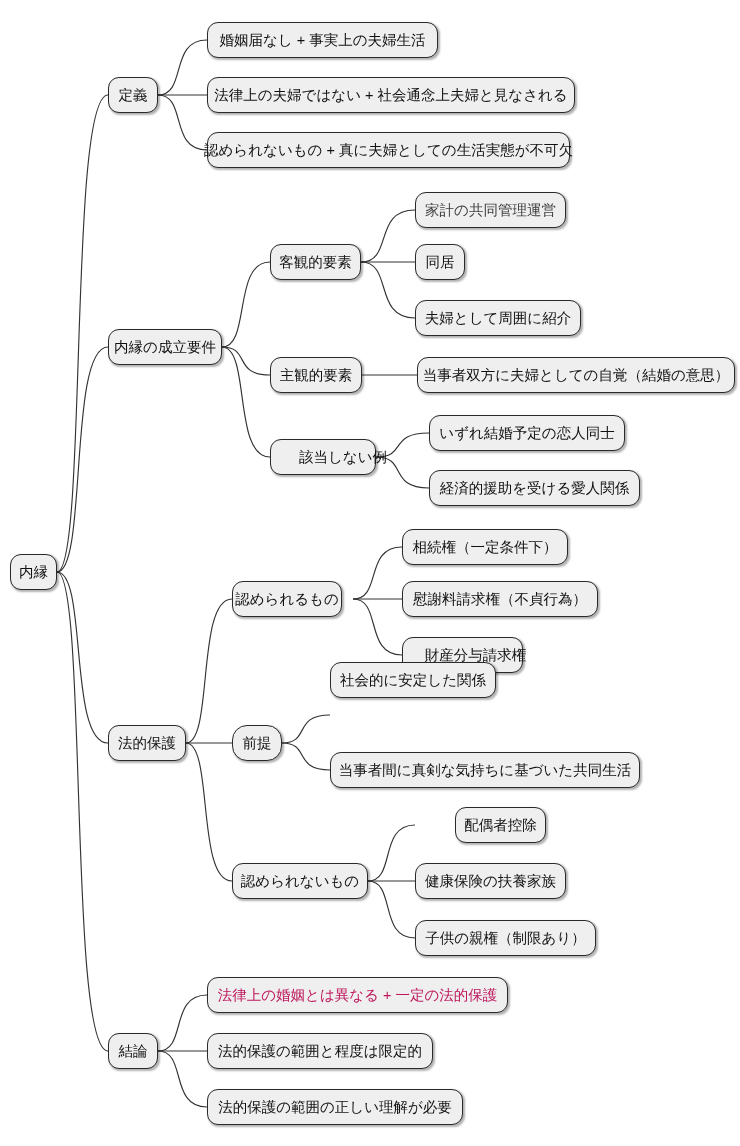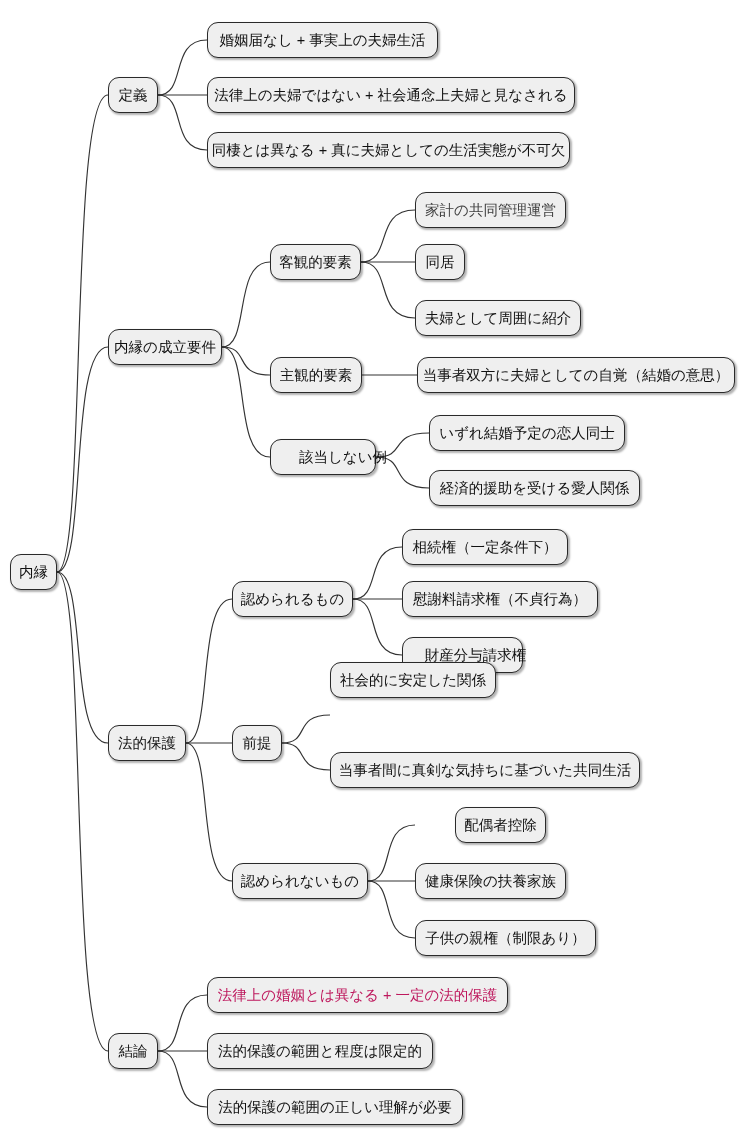--- a/index.html
+++ b/index.html
@@ -69,37 +69,37 @@
       <path d="M57,572 C87.6,572 68.22,1051 108,1051" stroke="#333333"></path>
       <path d="M158,1051 C187.4,1051 168.78,995 207,995" stroke="#333333"></path>
       <path d="M158,1051 L207,1051" stroke="#333333"></path>
       <path d="M158,1051 C187.4,1051 168.78,1107 207,1107" stroke="#333333"></path>
     </svg>
   <div id="nodes">
       <div class="node" style="left: 10px; top: 554px; width: 47px; background: rgb(239, 239, 239); border-color: rgb(42, 42, 42); color: rgb(17, 17, 17);">内縁</div>
       <div class="node" style="left: 108px; top: 77px; width: 50px; background: rgb(239, 239, 239); border-color: rgb(42, 42, 42); color: rgb(17, 17, 17);">定義</div>
       <div class="node" style="left: 207px; top: 22px; width: 231px; background: rgb(239, 239, 239); border-color: rgb(42, 42, 42); color: rgb(17, 17, 17);">婚姻届なし + 事実上の夫婦生活</div>
       <div class="node" style="left: 207px; top: 77px; width: 368px; background: rgb(239, 239, 239); border-color: rgb(42, 42, 42); color: rgb(17, 17, 17);">法律上の夫婦ではない + 社会通念上夫婦と見なされる</div>
-      <div class="node" style="left: 207px; top: 132px; width: 363px; background: rgb(239, 239, 239); border-color: rgb(42, 42, 42); color: rgb(17, 17, 17);">同棲とは異なる + 真に夫婦としての生活実態が不可欠</div>
+      <div class="node" style="left: 207px; top: 132px; width: 363px; background: rgb(239, 239, 239); border-color: rgb(42, 42, 42); color: rgb(17, 17, 17);">認められないもの + 真に夫婦としての生活実態が不可欠</div>
       <div class="node" style="left: 108px; top: 329px; width: 114px; background: rgb(239, 239, 239); border-color: rgb(42, 42, 42); color: rgb(17, 17, 17);">内縁の成立要件</div>
       <div class="node" style="left: 270px; top: 244px; width: 91px; background: rgb(239, 239, 239); border-color: rgb(42, 42, 42); color: rgb(17, 17, 17);">客観的要素</div>
       <div class="node" style="left: 415px; top: 192px; width: 151px; background: rgb(239, 239, 239); border-color: rgb(42, 42, 42); color: #404040;">家計の共同管理運営</div>
       <div class="node" style="left: 415px; top: 244px; width: 50px; background: rgb(239, 239, 239); border-color: rgb(42, 42, 42); color: rgb(17, 17, 17);">同居</div>
       <div class="node" style="left: 415px; top: 300px; width: 166px; background: rgb(239, 239, 239); border-color: rgb(42, 42, 42); color: rgb(17, 17, 17);">夫婦として周囲に紹介</div>
       <div class="node" style="left: 270px; top: 357px; width: 92px; background: rgb(239, 239, 239); border-color: rgb(42, 42, 42); color: rgb(17, 17, 17);">主観的要素</div>
       <div class="node" style="left: 417px; top: 357px; width: 318px; background: rgb(239, 239, 239); border-color: rgb(42, 42, 42); color: rgb(17, 17, 17);">当事者双方に夫婦としての自覚（結婚の意思）</div>
       <div class="node" style="left: 270px; top: 439px; width: 106px; background: rgb(239, 239, 239); border-color: rgb(42, 42, 42); color: rgb(17, 17, 17); padding-left: 40px;">該当しない例</div>
       <div class="node" style="left: 429px; top: 415px; width: 196px; background: rgb(239, 239, 239); border-color: rgb(42, 42, 42); color: rgb(17, 17, 17);">いずれ結婚予定の恋人同士</div>
       <div class="node" style="left: 429px; top: 470px; width: 211px; background: rgb(239, 239, 239); border-color: rgb(42, 42, 42); color: rgb(17, 17, 17);">経済的援助を受ける愛人関係</div>
       <div class="node" style="left: 108px; top: 725px; width: 78px; background: rgb(239, 239, 239); border-color: rgb(42, 42, 42); color: rgb(17, 17, 17);">法的保護</div>
-      <div class="node" style="left: 232px; top: 581px; width: 121px; background: rgb(239, 239, 239); border-color: rgb(42, 42, 42); color: rgb(17, 17, 17);">認められるもの</div>
+      <div class="node" style="left: 232px; top: 581px; width: 110px; background: rgb(239, 239, 239); border-color: rgb(42, 42, 42); color: rgb(17, 17, 17);">認められるもの</div>
       <div class="node" style="left: 402px; top: 529px; width: 166px; background: rgb(239, 239, 239); border-color: rgb(42, 42, 42); color: rgb(17, 17, 17);">相続権（一定条件下）</div>
       <div class="node" style="left: 402px; top: 581px; width: 196px; background: rgb(239, 239, 239); border-color: rgb(42, 42, 42); color: rgb(17, 17, 17);">慰謝料請求権（不貞行為）</div>
       <div class="node" style="left: 402px; top: 637px; width: 121px; background: rgb(239, 239, 239); border-color: rgb(42, 42, 42); color: rgb(17, 17, 17); padding-left: 26px;">財産分与請求権</div>
-      <div class="node" style="left: 232px; top: 725px; width: 50px; background: rgb(239, 239, 239); border-color: rgb(42, 42, 42); color: rgb(17, 17, 17);">前提</div>
+      <div class="node" style="left: 232px; top: 725px; width: 50px; background: rgb(239, 239, 239); border-color: rgb(42, 42, 42); color: rgb(17, 17, 17); border-radius: 15px;">前提</div>
       <div class="node" style="left: 330px; top: 662px; width: 166px; background: rgb(239, 239, 239); border-color: rgb(42, 42, 42); color: rgb(17, 17, 17);">社会的に安定した関係</div>
       <div class="node" style="left: 330px; top: 752px; width: 310px; background: rgb(239, 239, 239); border-color: rgb(42, 42, 42); color: rgb(17, 17, 17);">当事者間に真剣な気持ちに基づいた共同生活</div>
       <div class="node" style="left: 232px; top: 863px; width: 136px; background: rgb(239, 239, 239); border-color: rgb(42, 42, 42); color: rgb(17, 17, 17);">認められないもの</div>
       <div class="node" style="left: 415px; top: 807px; width: 91px; background: rgb(239, 239, 239); border-color: rgb(42, 42, 42); color: rgb(17, 17, 17); margin-left: 40px;">配偶者控除</div>
       <div class="node" style="left: 415px; top: 863px; width: 151px; background: rgb(239, 239, 239); border-color: rgb(42, 42, 42); color: rgb(17, 17, 17);">健康保険の扶養家族</div>
       <div class="node" style="left: 415px; top: 920px; width: 181px; background: rgb(239, 239, 239); border-color: rgb(42, 42, 42); color: rgb(17, 17, 17);">子供の親権（制限あり）</div>
       <div class="node" style="left: 108px; top: 1033px; width: 50px; background: rgb(239, 239, 239); border-color: rgb(42, 42, 42); color: rgb(17, 17, 17);">結論</div>
       <div class="node" style="left: 207px; top: 977px; width: 301px; background: rgb(239, 239, 239); border-color: rgb(42, 42, 42); color: #be185d;">法律上の婚姻とは異なる + 一定の法的保護</div>
       <div class="node" style="left: 207px; top: 1033px; width: 226px; background: rgb(239, 239, 239); border-color: rgb(42, 42, 42); color: rgb(17, 17, 17);">法的保護の範囲と程度は限定的</div>
       <div class="node" style="left: 207px; top: 1089px; width: 256px; background: rgb(239, 239, 239); border-color: rgb(42, 42, 42); color: rgb(17, 17, 17);">法的保護の範囲の正しい理解が必要</div>

